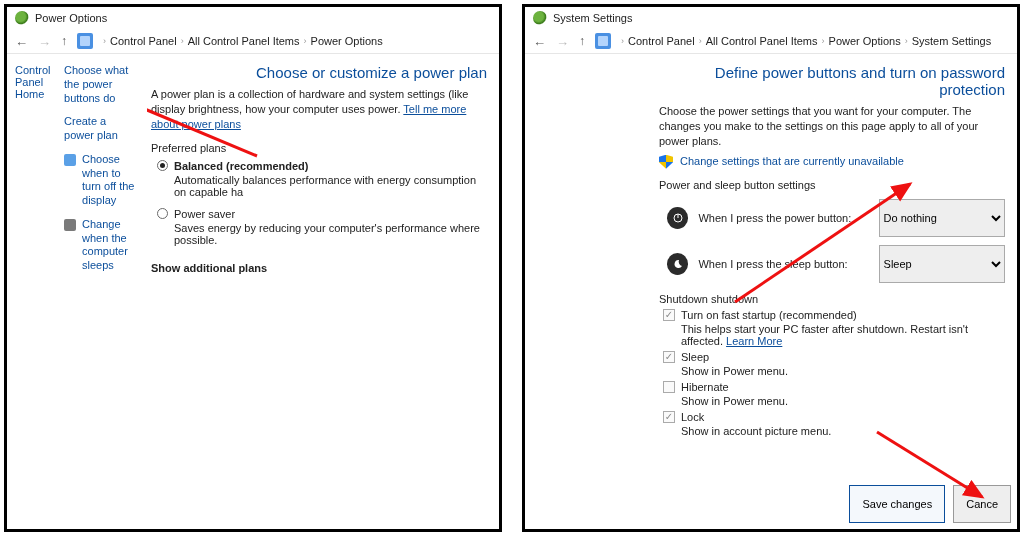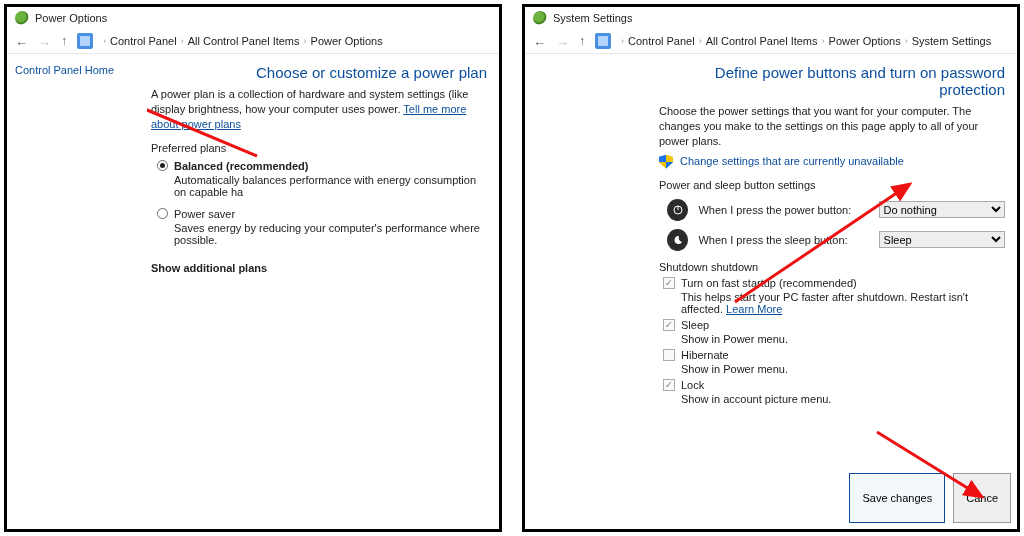--- a/index.html
+++ b/index.html
@@ -34,27 +34,27 @@
   .radio { width: 11px; height: 11px; border: 1px solid #6a6a6a; border-radius: 50%; display: inline-flex; align-items: center; justify-content: center; }
   .radio.sel::after { content: ""; width: 5px; height: 5px; border-radius: 50%; background: #222; display: block; }
   .plan-desc { margin-left: 17px; margin-top: 2px; }
   .expand { display: inline-flex; align-items: flex-end; gap: 6px; margin-top: 6px; cursor: pointer; font-weight: bold; }
   
   .shield { width: 14px; height: 14px; display: inline-block; background: conic-gradient(#f0c400 0 25%, #1a73e8 0 50%, #f0c400 0 75%, #1a73e8 0 100%); border-radius: 2px; clip-path: polygon(50% 0,100% 15%,100% 55%,50% 100%,0 55%,0 15%); margin-right: 4px; vertical-align: middle; }
   .setting-row { display: flex; align-items: center; gap: 10px; margin: 8px 0 8px 8px; justify-content: space-between; }
   .round-ico { width: 22px; height: 22px; border-radius: 50%; background: #2b2b2b; display: inline-flex; align-items: center; justify-content: center; }
   .round-ico svg { width: 12px; height: 12px; }
   .label-txt { width: 175px; }
-  select { width: 130px; height: 17px; font-size: 11px; background: #eee; border: 1px solid #aaa; }
+  select { width: 130px; height: 38px; font-size: 11px; background: #eee; border: 1px solid #aaa; }
   .chk-row { display: flex; align-items: flex-start; gap: 6px; margin: 4px 0 2px 4px; }
   .chk { width: 12px; height: 12px; border: 1px solid #aaa; background: #fafafa; display: inline-flex; align-items: center; justify-content: center; font-size: 10px; color: #8a8a8a; }
   .chk.on::after { content: "✓"; }
   .sub-note { margin-left: 22px; color: #222; margin-bottom: 4px; }
   .footer-btns { position: absolute; bottom: 6px; right: 6px; display: flex; gap: 8px; }
-  button { font-size: 11px; padding: 18px 12px; background: #eee; border: 1px solid #999; cursor: pointer; }
+  button { font-size: 11px; padding: 12px 12px; background: #eee; border: 1px solid #999; cursor: pointer; }
   button.primary { border: 1px solid #0b4e9b; background: #f4f8fc; }
   
   .arrow { position: absolute; pointer-events: none; }
   .arrow svg { overflow: visible; }
 </style>
 </head>
 <body>
 
 <div class="window">
   <div class="titlebar">
@@ -71,20 +71,32 @@
       <span>Control Panel</span>
       <span class="crumb-sep">›</span>
       <span>All Control Panel Items</span>
       <span class="crumb-sep">›</span>
       <span>Power Options</span>
     </span>
   </div>
   <div class="body">
     <div class="sidebar">
       <div class="side-home">Control Panel Home</div>
+      <div class="group">
+        <div class="side-link">Choose what the power buttons do</div>
+        <div class="side-link">Create a power plan</div>
+        <div class="side-row">
+          <span class="small-icon"></span>
+          <div class="side-link">Choose when to turn off the display</div>
+        </div>
+        <div class="side-row">
+          <span class="small-icon" style="background:#7a7a7a"></span>
+          <div class="side-link">Change when the computer sleeps</div>
+        </div>
+      </div>
     </div>
     <div class="content">
       <div class="h1">Choose or customize a power plan</div>
       <div class="intro">
         <span>A power plan is a collection of hardware and system settings (like display brightness, how your computer uses power.</span>
         <span class="txt-link">Tell me more about power plans</span>
       </div>
       <div class="sect">Preferred plans</div>
 
       <div class="plan">

